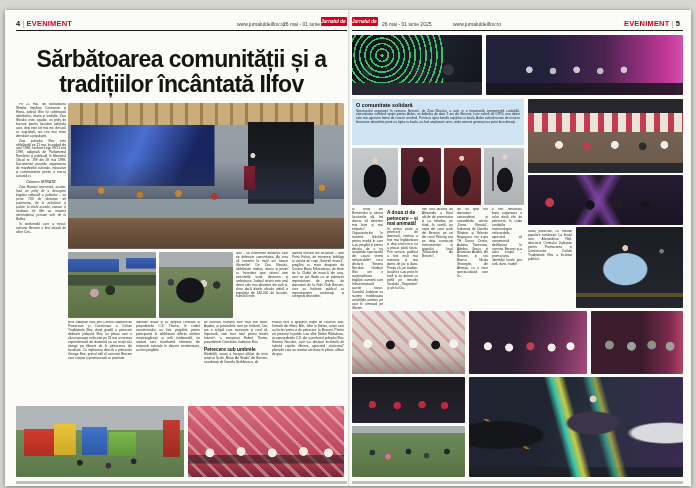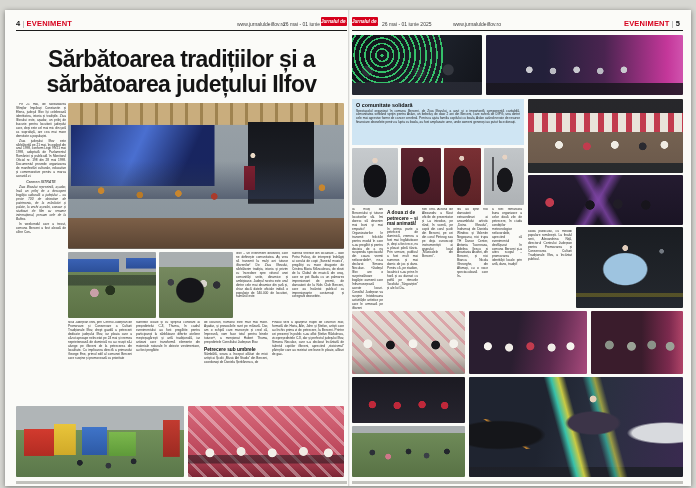--- a/index.html
+++ b/index.html
@@ -63,22 +63,22 @@
   <div class="a hdr" style="left:11px;top:9px;">
     <span>4</span><span class="bar">|</span><span class="sec">EVENIMENT</span>
   </div>
   <div class="a hdr-small" style="left:232px;top:11px;">www.jurnaluldeilfov.ro</div>
   <div class="a hdr-small" style="left:278px;top:11px;">26 mai - 01 iunie 2025</div>
   <div class="a logo" style="left:316px;top:7px;">Jurnalul de Ilfov</div>
   <div class="rule" style="left:11px;top:20px;width:331px;"></div>
 
 
   <div class="a headline" style="left:14px;top:37px;width:325px;">
-    <div>Sărbătoarea tradițiilor și a</div>
-    <div>sărbătoarea județului Ilfov</div>
+    <div>Sărbătoarea comunității și a</div>
+    <div>tradițiilor încântată Ilfov</div>
   </div>
 
   <div class="a tiny" style="left:11px;top:93px;width:50px;height:297px;">
     <div class="p">Pe 21 mai, de sărbătoarea Sfinților Împărați Constantin și Elena, județul Ilfov își celebrează identitatea, istoria și tradițiile. Ziua Ilfovului este, așadar, un prilej de bucurie pentru locuitorii județului care, deși este cel mai mic din țară ca suprafață, are cea mai mare densitate a populației.</div>
     <div class="p">Ziua județului Ilfov este sărbătorită pe 21 mai, începând din anul 1998, conform Legii 99/21 mai 1998, adoptată de Parlamentul României și publicată în Monitorul Oficial nr. 198 din 28 mai 1998. Documentul prevede organizarea de manifestări culturale, educative și comemorative pentru a marca această zi.</div>
     <div class="byline">Carmen ISTRATE</div>
     <div class="p ital">Ziua Ilfovului reprezintă, așadar, încă un prilej de a descoperi bogăția culturală a județului – cu peste 700 de obiective de patrimoniu, de la mănăstiri și palate, la vechi așezări, conace și studiouri de film cu renume internațional, precum cele de la Buftea.</div>
     <div class="p">În weekendul care a trecut, comuna Berceni a fost aleasă de către Con-</div>
   </div>
 

